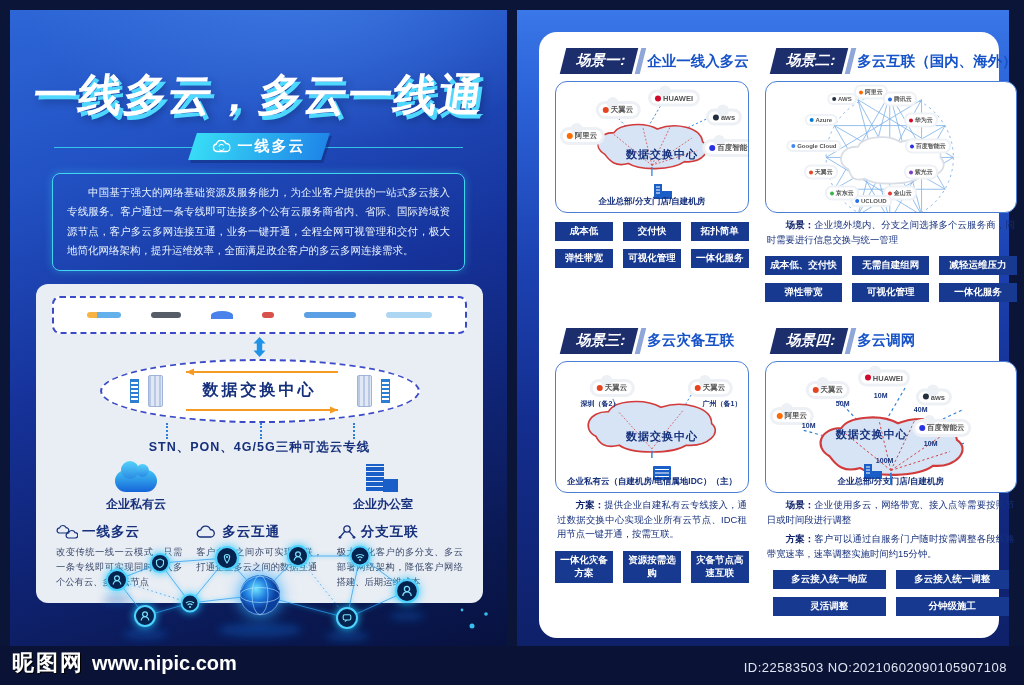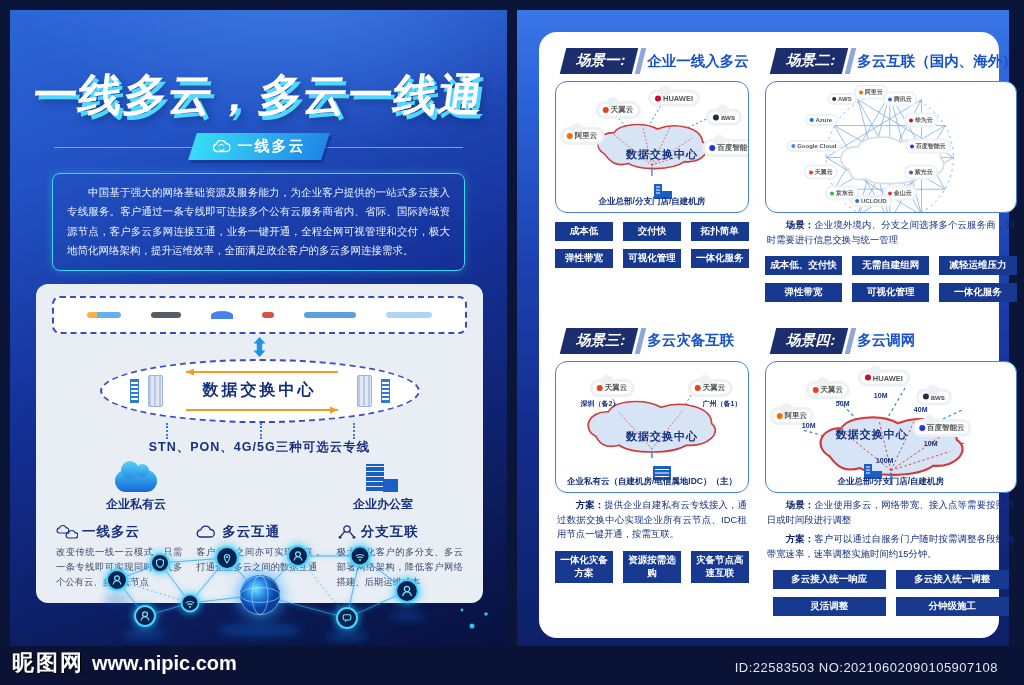--- a/index.html
+++ b/index.html
@@ -95,21 +95,21 @@
   .sc-p b { color:#10246b; }
   .sc-tags { display:grid; grid-template-columns:repeat(3,1fr); gap:8px 10px; margin-top:9px; }
   .sc-tags.cols2 { grid-template-columns:repeat(2,1fr); padding:0 8px; }
   .chip { background:#17398f; color:#fff; font-weight:bold; font-size:9.5px; text-align:center; padding:3px 2px; }
 
   
   .bottom-strip { position:absolute; left:0; right:0; bottom:0; height:39px; background:#0a1336; }
   .watermark { position:absolute; left:12px; bottom:7px; display:flex; align-items:baseline; gap:8px; }
   .wm-logo { color:#fff; font-weight:bold; font-size:22px; letter-spacing:2px; text-shadow:1px 1px 0 #000;margin-top:48px; }
   .wm-url { color:#fff; font-weight:bold; font-size:20px; }
-  .footer-id { position:absolute; right:26px; bottom:10px; color:#dfe6f2; font-size:13px; letter-spacing:.5px; }
+  .footer-id { position:absolute; right:17px; bottom:10px; color:#dfe6f2; font-size:13px; letter-spacing:.5px; }
 </style>
 </head>
 <body>
 
 <div class="canvas">
 
   <div class="page-left">
     <div class="lp-title">一线多云，多云一线通</div>
 
     <div class="badge-row">

